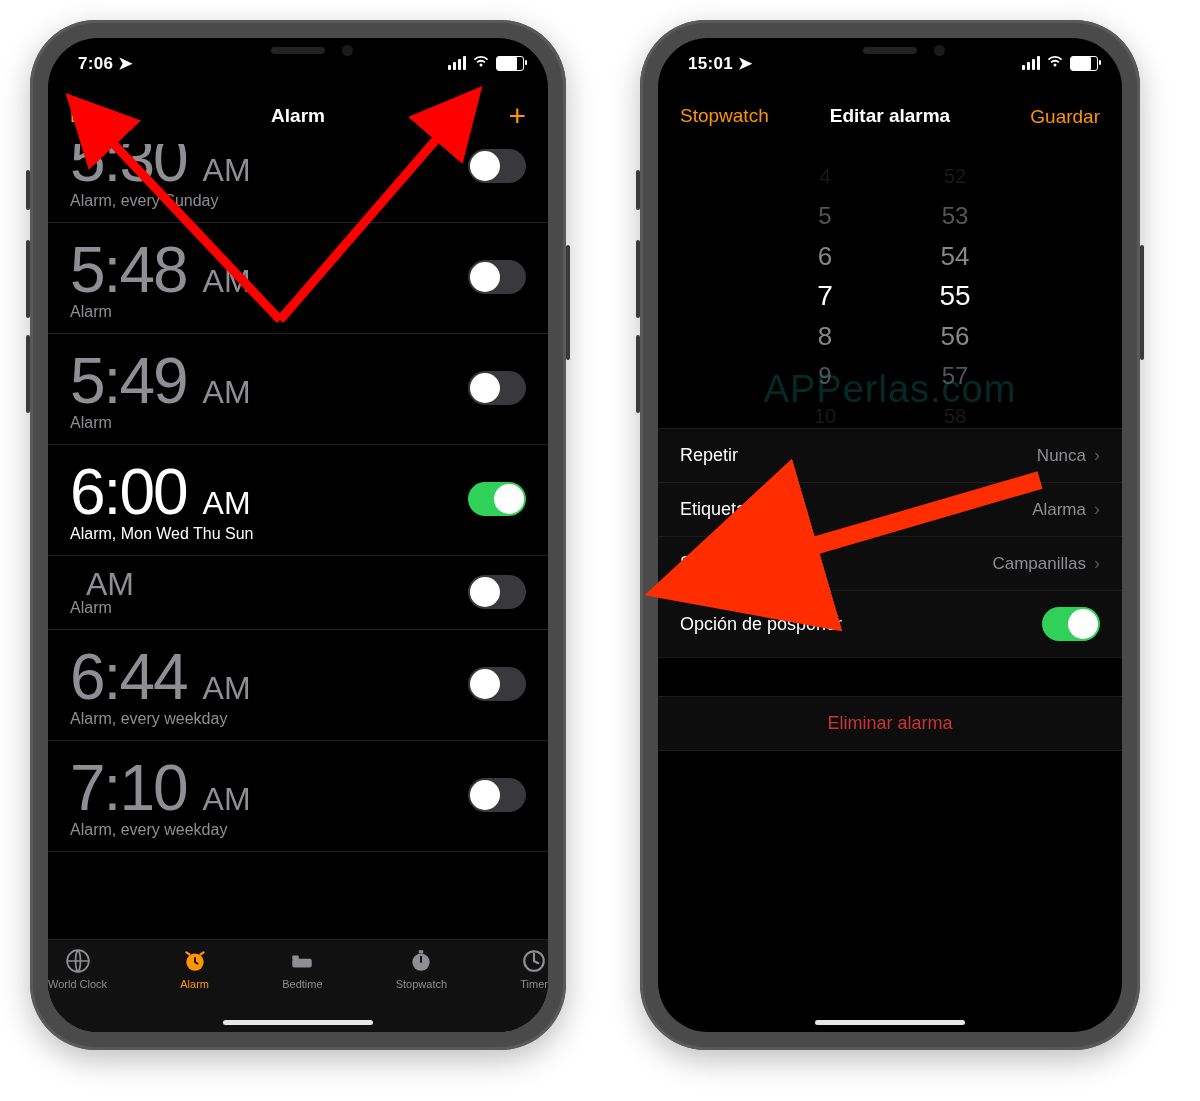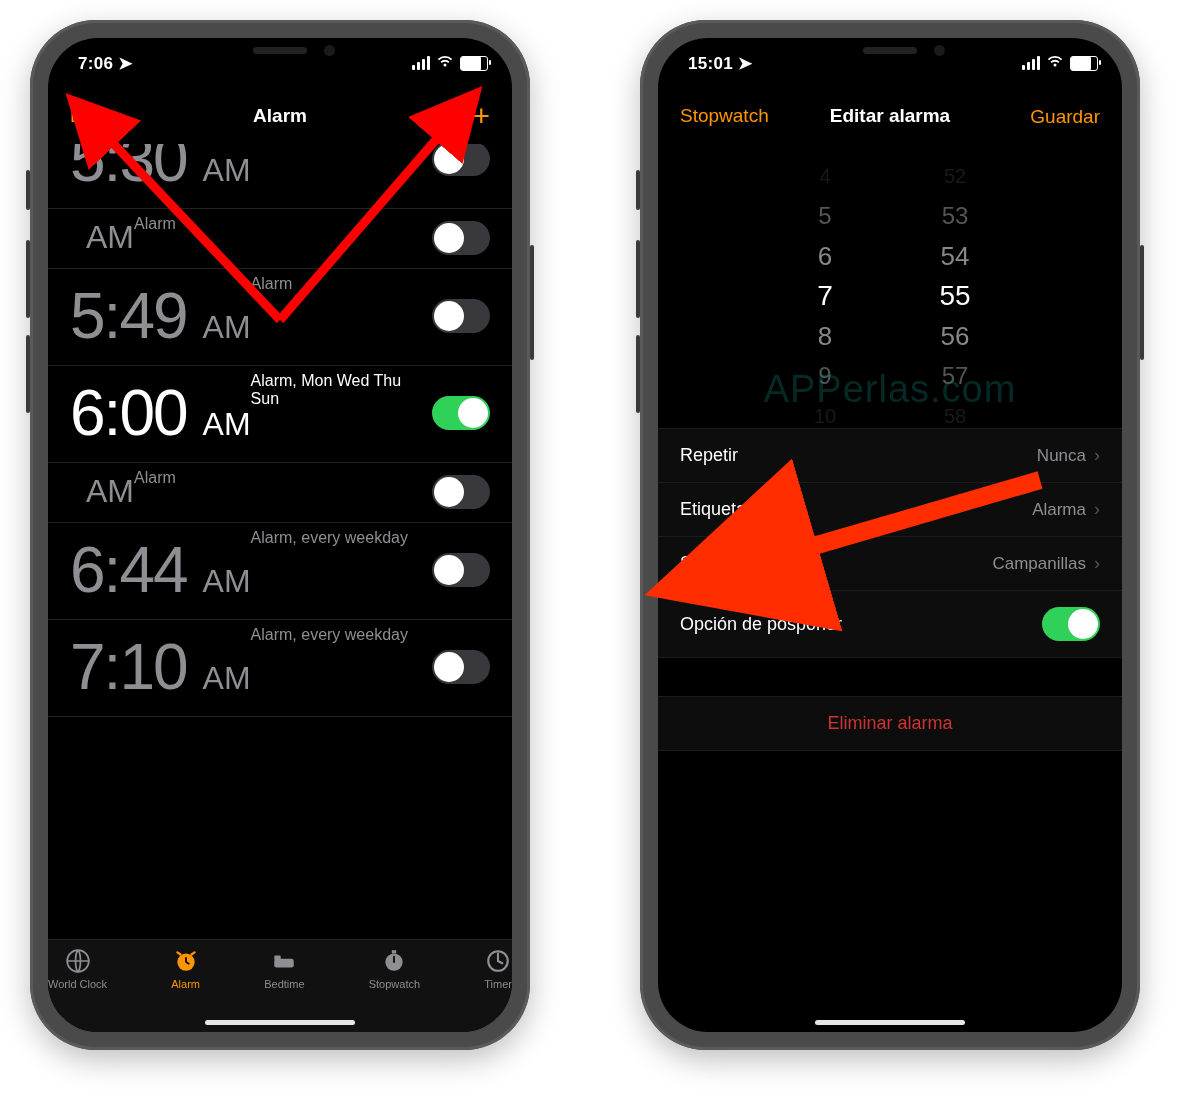--- a/index.html
+++ b/index.html
@@ -1,18 +1,18 @@
 <!DOCTYPE html>
 <html><head>
 <meta charset="utf-8">
 <style>
 html,body{margin:0;padding:0;background:#fff;font-family:-apple-system,BlinkMacSystemFont,"Helvetica Neue",Arial,sans-serif;}
 .stage{width:1200px;height:1101px;position:relative;background:#fff;}
 .phone{position:absolute;width:500px;height:1030px;border-radius:66px;background:#4a4a4a;box-shadow:0 10px 30px rgba(0,0,0,.25),inset 0 0 0 3px #5a5a5a;}
-.phone.left{left:30px;top:20px;}
+.phone.left{left:30px;top:20px;padding-left:36px;}
 .phone.right{left:640px;top:20px;}
 .side-btn{position:absolute;background:#3a3a3a;border-radius:3px;}
 .sb1{left:-4px;top:150px;width:4px;height:40px;}
 .sb2{left:-4px;top:220px;width:4px;height:78px;}
 .sb3{left:-4px;top:315px;width:4px;height:78px;}
 .sb4{right:-4px;top:225px;width:4px;height:115px;}
 .screen{position:absolute;left:18px;top:18px;right:18px;bottom:18px;border-radius:50px;background:#000;overflow:hidden;color:#fff;}
 .notch{position:absolute;top:0;left:50%;transform:translateX(-50%);width:210px;height:30px;background:#000;border-bottom-left-radius:20px;border-bottom-right-radius:20px;z-index:50;}
 .notch .speaker{position:absolute;left:50%;top:9px;transform:translateX(-50%);width:54px;height:7px;border-radius:4px;background:#222;}
 .notch .cam{position:absolute;right:50px;top:7px;width:11px;height:11px;border-radius:50%;background:#1a1a1a;}
@@ -34,21 +34,21 @@
 .nav-left{position:absolute;left:22px;font-size:19px;color:#ff9500;}
 .nav-title{font-size:19px;font-weight:600;}
 .nav-right{position:absolute;right:22px;font-size:30px;color:#ff9500;font-weight:300;line-height:1;}
 .alarms{position:absolute;top:106px;left:0;right:0;bottom:84px;overflow:hidden;}
 .alarm-row{border-bottom:1px solid #222;padding:10px 22px 12px;position:relative;display:flex;align-items:center;justify-content:space-between;}
 .alarm-row.first{padding-top:0;margin-top:-22px;}
 .time{display:flex;align-items:baseline;color:#8e8e93;font-weight:300;}
 .time .h{font-size:64px;letter-spacing:-2px;}
 .time .ampm{font-size:32px;margin-left:16px;}
 .row-sub{color:#8e8e93;font-size:16px;margin-top:-4px;}
-.row-main{display:flex;flex-direction:row;}
+.row-main{display:flex;flex-direction:column;}
 .alarm-row.on .time,.alarm-row.on .row-sub{color:#fff;}
 .toggle{width:58px;height:34px;border-radius:34px;background:#39393d;position:relative;flex:0 0 auto;}
 .toggle .knob{position:absolute;top:2px;left:2px;width:30px;height:30px;border-radius:50%;background:#fff;transition:.2s;}
 .toggle.on{background:#30d158;}
 .toggle.on .knob{left:26px;}
 .tabbar{position:absolute;left:0;right:0;bottom:0;height:84px;background:#111;border-top:1px solid #222;display:flex;justify-content:space-between;padding-top:8px;}
 .tab{display:flex;flex-direction:column;align-items:center;gap:4px;color:#8e8e93;font-size:11px;}
 .tab.active{color:#ff9500;}
 .tab svg{width:26px;height:26px;}
 .home-ind{position:absolute;bottom:7px;left:50%;transform:translateX(-50%);width:150px;height:5px;border-radius:3px;background:#fff;opacity:.9;z-index:60;}
@@ -120,20 +120,21 @@
               </div>
       <div class="row-sub">Alarm, every Sunday</div>
     </div>
     <div class="toggle">
               <div class="knob"></div>
             </div>
           </div>
           <div class="alarm-row">
             <div class="row-main">
       <div class="time">
+                <span class="h">5:48</span>
                 <span class="ampm">AM</span>
               </div>
       <div class="row-sub">Alarm</div>
     </div>
     <div class="toggle">
               <div class="knob"></div>
             </div>
           </div>
           <div class="alarm-row">
             <div class="row-main">

